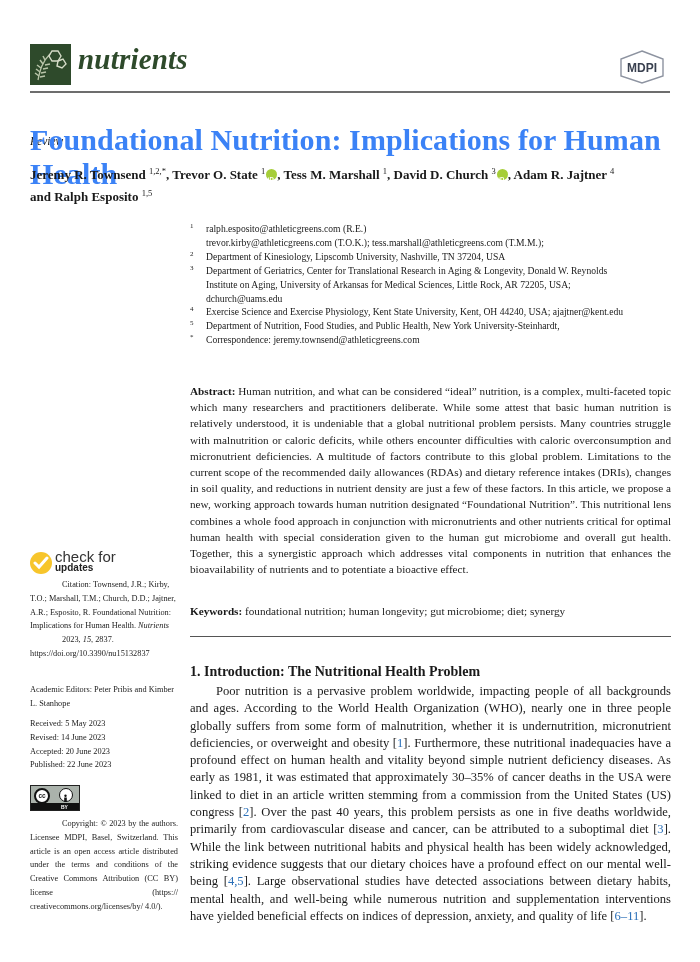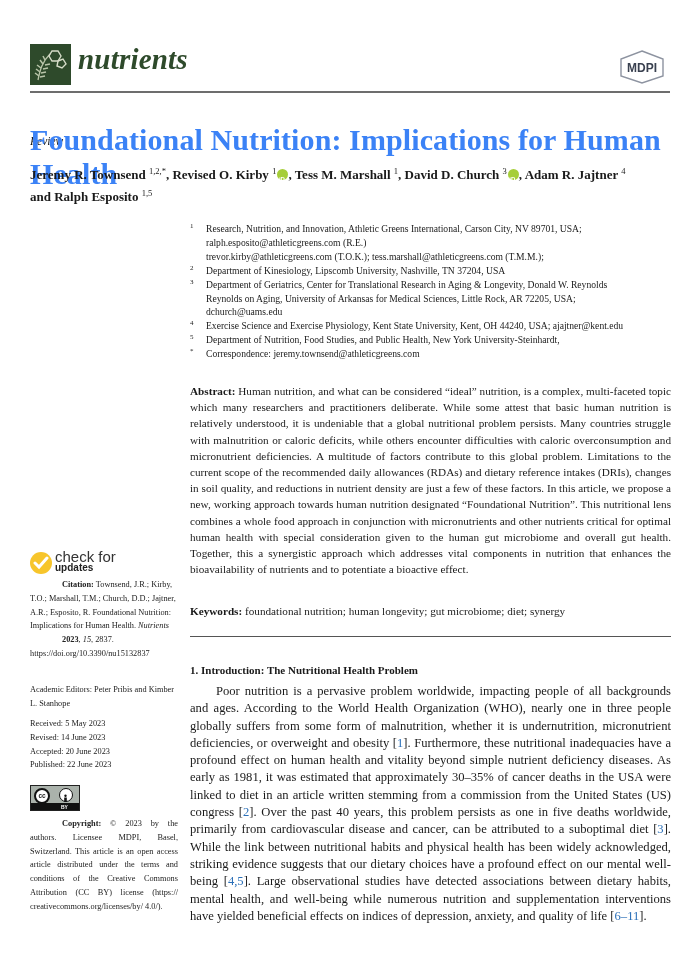--- a/index.html
+++ b/index.html
@@ -37,29 +37,29 @@
   .check-circle { position: absolute; left: 0; top: 0; width: 22px; height: 22px; border-radius: 50%; background: #f7c52b; }
   .check-circle svg { position: absolute; left: 3px; top: 4px; }
   .check-text1 { position: absolute; left: 25px; top: 0px; font-family: "Liberation Sans", sans-serif; font-size: 15px; color: #333; line-height: 10px; }
   .check-text2 { position: absolute; left: 25px; top: 10px; font-family: "Liberation Sans", sans-serif; font-size: 10px; font-weight: bold; color: #222; line-height: 11px; }
 
   .sidebar { position: absolute; left: 30px; width: 148px; font-family: "Liberation Serif", serif; font-size: 8.3px; line-height: 13.8px; color: #222; }
   .citation { top: 578px; }
   .editors { top: 683px; }
   .dates { top: 717px; }
   .copyright { top: 817px; text-align: justify; }
-  .sidebar b { font-weight: bold; padding-left: 32px; }
+  .sidebar b { font-weight: normal; padding-left: 32px; }
   .ccby { position: absolute; left: 30px; top: 785px; width: 50px; height: 26px; background: #aab2ab; border: 1px solid #222; box-sizing: border-box; }
   .ccby .cc { position: absolute; left: 3px; top: 2px; width: 16px; height: 16px; border-radius: 50%; background: #fff; border: 2px solid #111; box-sizing: border-box; font-family: "Liberation Sans", sans-serif; font-weight: bold; font-size: 6.5px; line-height: 12px; text-align: center; }
   .ccby .by-icon { position: absolute; left: 28px; top: 2px; width: 14px; height: 14px; border-radius: 50%; background: #fff; border: 1.5px solid #111; box-sizing: border-box; }
   .ccby .by-bar { position: absolute; left: 0; bottom: 0; width: 100%; height: 7px; background: #111; }
   .ccby .by-text { position: absolute; left: 30px; bottom: 0; font-family: "Liberation Sans", sans-serif; font-size: 5px; color: #fff; font-weight: bold; }
 
   
-  .section-head { position: absolute; left: 190px; top: 664px; font-family: "Liberation Serif", serif; font-weight: bold; font-size: 11px; text-align: center; }
+  .section-head { position: absolute; left: 190px; top: 664px; font-family: "Liberation Serif", serif; font-weight: bold; font-size: 14px; text-align: center; }
   .intro { position: absolute; left: 190px; top: 683px; width: 481px; font-family: "Liberation Serif", serif; font-size: 12.6px; line-height: 17.3px; text-align: justify; text-indent: 26px; }
   .ref { color: #2a6fb8; }
 </style>
 </head>
 <body>
 
 <div class="logo-box">
   <svg width="41" height="41" viewBox="0 0 41 41">
     <path d="M8 36 C 10 26, 12 18, 20 10" stroke="#b8c4a8" stroke-width="1.3" fill="none"></path>
     <path d="M9 32 l-4 -3 M10 28 l-4 -3 M11 24 l-4 -3 M13 20 l-3 -4 M15 16 l-2 -4" stroke="#b8c4a8" stroke-width="1.5" fill="none"></path>
@@ -73,37 +73,36 @@
   <svg width="50" height="34" viewBox="0 0 50 34">
     <polygon points="25,1 46,9 46,26 25,33 4,26 4,9" fill="none" stroke="#8d93a0" stroke-width="1.4"></polygon>
     <text x="25" y="22" text-anchor="middle" font-family="Liberation Sans, sans-serif" font-weight="bold" font-size="12" fill="#3a4150">MDPI</text>
   </svg>
 </div>
 <div class="header-rule"></div>
 
 <div class="review">Review</div>
 <div class="title">Foundational Nutrition: Implications for Human Health</div>
 
-<div class="authors" id="authors"><span>Jeremy R. Townsend </span><sup>1,2,*</sup>, <span>Revised O. Kirby </span><sup>1</sup><span class="orcid"></span>, <span>Tess M. Marshall </span><sup>1</sup>, <span>David D. Church </span><sup>3</sup><span class="orcid"></span>, <span>Adam R. Jajtner </span><sup>4</sup> <br><span>and </span><span>Ralph Esposito </span><sup>1,5</sup></div>
+<div class="authors" id="authors"><span>Jeremy R. Townsend </span><sup>1,2,*</sup>, <span>Trevor O. State </span><sup>1</sup><span class="orcid"></span>, <span>Tess M. Marshall </span><sup>1</sup>, <span>David D. Church </span><sup>3</sup><span class="orcid"></span>, <span>Adam R. Jajtner </span><sup>4</sup> <br><span>and </span><span>Ralph Esposito </span><sup>1,5</sup></div>
 
 <div class="affils" id="affils">
     <div class="affil">
       <span class="num">1</span>
-      <div>Research, Nutrition, and Innovation, Athletic Greens International, Carson City, NV 89701, USA;</div>
       <div>ralph.esposito@athleticgreens.com (R.E.)</div>
       <div>trevor.kirby@athleticgreens.com (T.O.K.); tess.marshall@athleticgreens.com (T.M.M.);</div>
     </div>
     <div class="affil">
       <span class="num">2</span>
       <div>Department of Kinesiology, Lipscomb University, Nashville, TN 37204, USA</div>
     </div>
     <div class="affil">
       <span class="num">3</span>
       <div>Department of Geriatrics, Center for Translational Research in Aging &amp; Longevity, Donald W. Reynolds</div>
-      <div>Reynolds on Aging, University of Arkansas for Medical Sciences, Little Rock, AR 72205, USA;</div>
+      <div>Institute on Aging, University of Arkansas for Medical Sciences, Little Rock, AR 72205, USA;</div>
       <div>dchurch@uams.edu</div>
     </div>
     <div class="affil">
       <span class="num">4</span>
       <div>Exercise Science and Exercise Physiology, Kent State University, Kent, OH 44240, USA; ajajtner@kent.edu</div>
     </div>
     <div class="affil">
       <span class="num">5</span>
       <div>Department of Nutrition, Food Studies, and Public Health, New York University-Steinhardt,</div>
     </div>

